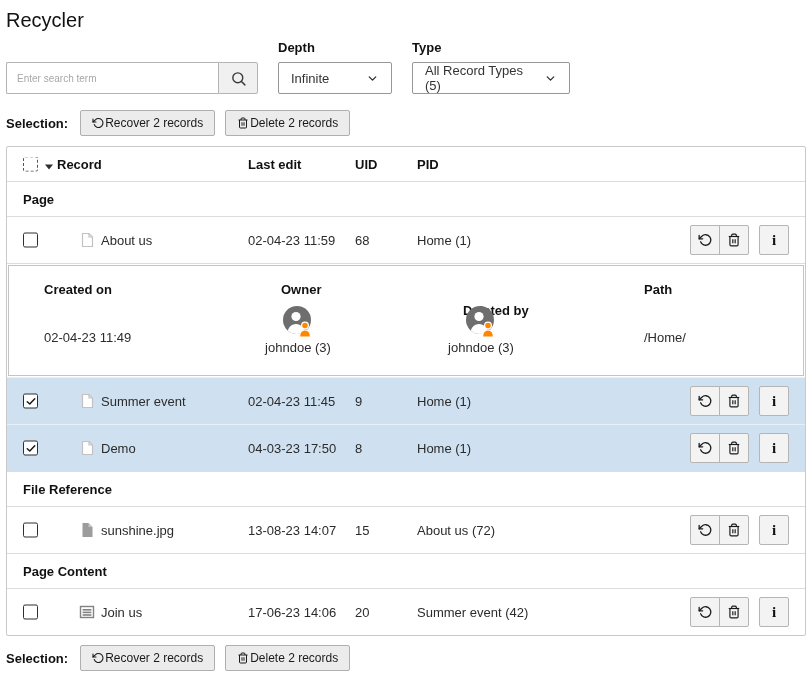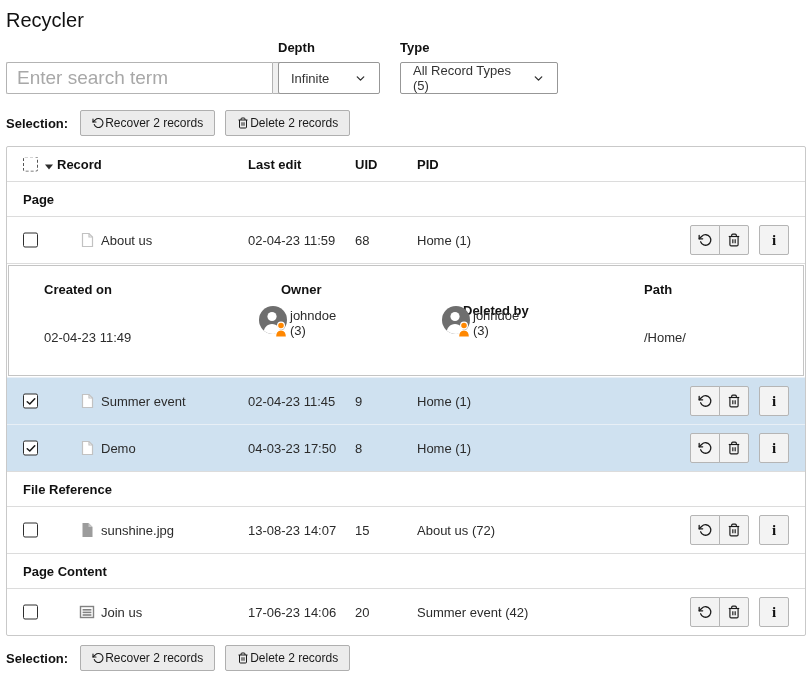--- a/index.html
+++ b/index.html
@@ -7,29 +7,29 @@
     font-family:"Liberation Sans", sans-serif; color:#2b2b2b; font-size:13px; }
   .wrap { padding:0 6px; }
 
   h1 { font-size:20px; font-weight:400; color:#111; margin:5px 0 0 0; line-height:30px; }
 
   
   .filter-bar { display:flex; align-items:flex-end; margin-top:5px; }
   .filter-field label { display:block; font-weight:bold; font-size:13px; color:#111; margin-bottom:7px; }
   .search-group { display:flex; width:252px; }
   .search-input { flex:1; height:32px; border:1px solid #b3b3b3; border-right:none; border-radius:2px 0 0 2px;
-    padding:0 10px; font-size:19px; color:#333; outline:none; font-family:inherit; background:#fff; }
+    padding:0 10px; font-size:10px; color:#333; outline:none; font-family:inherit; background:#fff; }
   .search-input::placeholder { color:#a8a8a8; }
   .search-btn { width:40px; height:32px; background:#f0f0f0; border:1px solid #b3b3b3; border-radius:0 2px 2px 0;
     display:flex; align-items:center; justify-content:center; cursor:pointer; }
   .filter-field { margin-left:20px; }
   .select { height:32px; border:1px solid #979797; border-radius:2px; background:#fff; color:#333;
     display:flex; align-items:center; justify-content:space-between; padding:0 12px; cursor:pointer; }
   .select .sel-text { margin-right:14px; }
-  .sel-depth { width:102px; }
+  .sel-depth { width:114px; }
   .sel-type  { width:158px; }
 
   
   .selection-bar { display:flex; align-items:center; margin:16px 0 10px 0; height:26px; }
   .selection-bar.bottom { margin:9px 0 0 0; }
   .selection-label { font-weight:bold; color:#111; margin-right:12px; }
   .btn { display:inline-flex; align-items:center; gap:1px; height:26px; padding:0 11px;
     background:#ececec; border:1px solid #afafaf; border-radius:2px; font-size:12px; color:#1a1a1a; cursor:pointer; }
   .btn + .btn { margin-left:10px; }
 
@@ -67,21 +67,21 @@
 
   
   .detail-wrap { border-top:1px solid #dcdcdc; padding:1px; }
   .detail { position:relative; border:1px solid #c4c4c4; height:111px; background:#fff; }
   .d-label { position:absolute; top:16px; font-weight:bold; color:#111; }
   .d-value { position:absolute; top:64px; }
   .dl-created { left:35px; }  .dv-created { left:35px; }
   .dl-owner   { left:272px; }
   .dl-deleted { left:454px;margin-top:21px; }
   .dl-path    { left:635px; } .dv-path { left:635px; }
-  .user-cell { position:absolute; top:40px; width:80px; display:flex; flex-direction:row; align-items:center; }
+  .user-cell { position:absolute; top:40px; width:80px; display:flex; flex-direction:column; align-items:center; }
   .uc-owner   { left:249px; }
   .uc-deleted { left:432px; }
   .user-cell .uname { margin-top:2px; }
 
   svg { display:block; }
 </style>
 </head>
 <body>
 
 <svg width="0" height="0" style="position:absolute">

